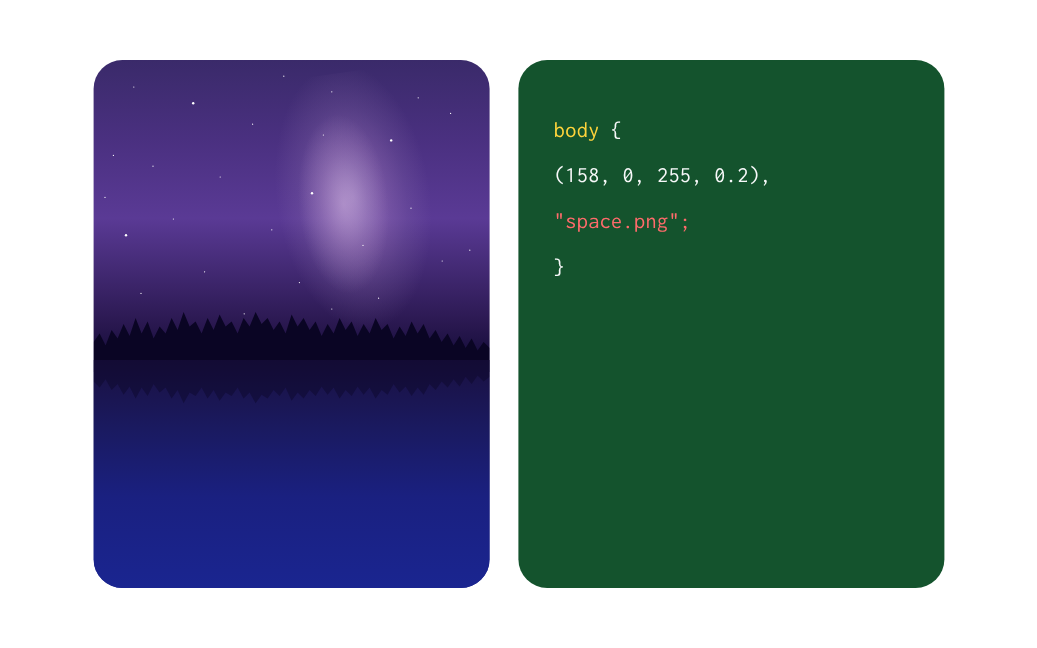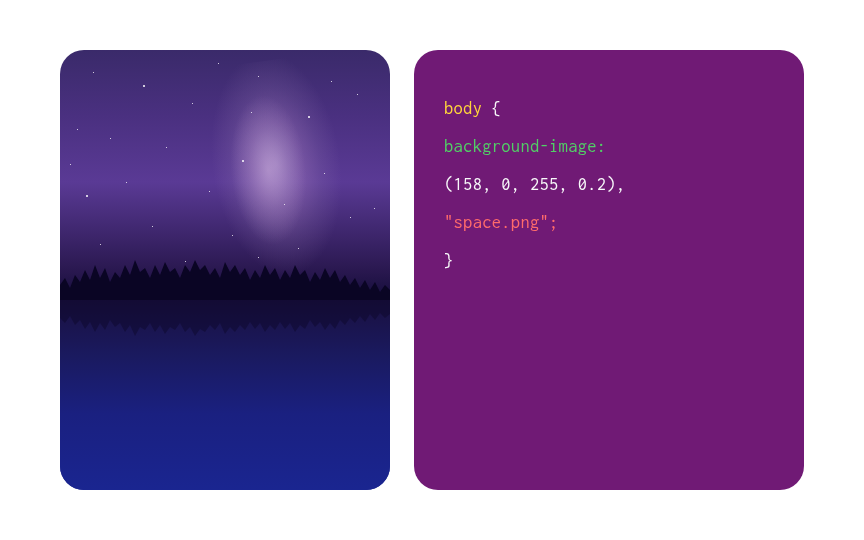--- a/index.html
+++ b/index.html
@@ -112,24 +112,24 @@
       opacity: 0.4;
       transform: scaleY(-1);
     }
     
     .reflection-trees svg {
       width: 100%;
       height: 100%;
     }
     
     .code-card {
-      width: 390px;
+      width: 355px;
       height: 440px;
       border-radius: 24px;
-      background: #701a75;
+      background: #14532d;
       padding: 40px 30px;
       display: flex;
       flex-direction: column;
     }
     
     .code-line {
       font-size: 18.5px;
       line-height: 2.05;
       letter-spacing: 0.3px;
       white-space: pre;
@@ -193,17 +193,16 @@
     <div class="reflection-trees">
       <svg viewBox="0 0 330 50" preserveAspectRatio="none">
         <path fill="#0a0524" d="M0,50 L0,32 L5,27 L10,34 L15,25 L20,30 L25,21 L30,28 L35,18 L40,27 L45,20 L50,30 L55,23 L60,27 L65,18 L70,25 L75,14 L80,23 L85,20 L90,27 L95,18 L100,25 L105,16 L110,23 L115,20 L120,27 L125,18 L130,23 L135,14 L140,21 L145,18 L150,25 L155,20 L160,27 L165,16 L170,23 L175,18 L180,25 L185,20 L190,28 L195,21 L200,27 L205,18 L210,25 L215,20 L220,28 L225,21 L230,27 L235,18 L240,25 L245,21 L250,30 L255,23 L260,28 L265,20 L270,27 L275,21 L280,30 L285,25 L290,32 L295,27 L300,34 L305,28 L310,36 L315,30 L320,37 L325,32 L330,36 L330,50 Z"></path>
       </svg>
     </div>
   </div>
 </div>
 
 <div class="code-card">
   <div class="code-line"><span class="tok-selector">body</span><span class="tok-brace"> {</span></div>
-  <div class="code-line"><span class="tok-property">background-image:</span></div>
   <div class="code-line"><span class="tok-value">(158, 0, 255, 0.2),</span></div>
   <div class="code-line"><span class="tok-string">"space.png";</span></div>
   <div class="code-line"><span class="tok-brace">}</span></div>
 </div>
 
 </body></html>

